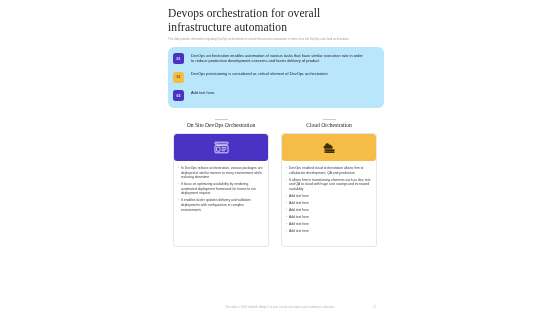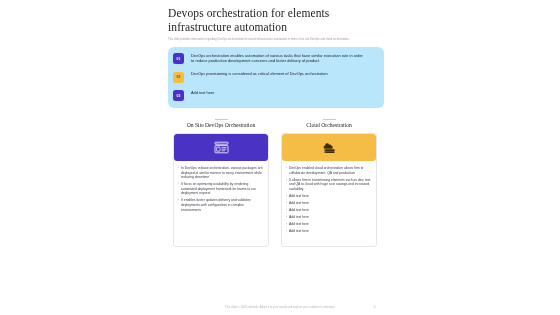--- a/index.html
+++ b/index.html
@@ -145,21 +145,21 @@
     font-size:2.7px;
     color:#c8c8ce;
   }
   svg{display:block;}
 </style>
 </head>
 <body>
 
 <div class="slide">
 
-  <div class="title">Devops orchestration for elements infrastructure automation</div>
+  <div class="title">Devops orchestration for overall infrastructure automation</div>
   <div class="subtitle">This slide provides information regarding DevOps orchestration for overall infrastructure automation in terms of on site DevOps and cloud orchestration.</div>
 
   <div class="panel">
 
     <div class="prow">
       <div class="badge indigo">01</div>
       <div class="ptext">DevOps orchestration enables automation of various tasks that have similar execution rate in order to reduce production development concerns and faster delivery of product</div>
     </div>
 
     <div class="prow">

